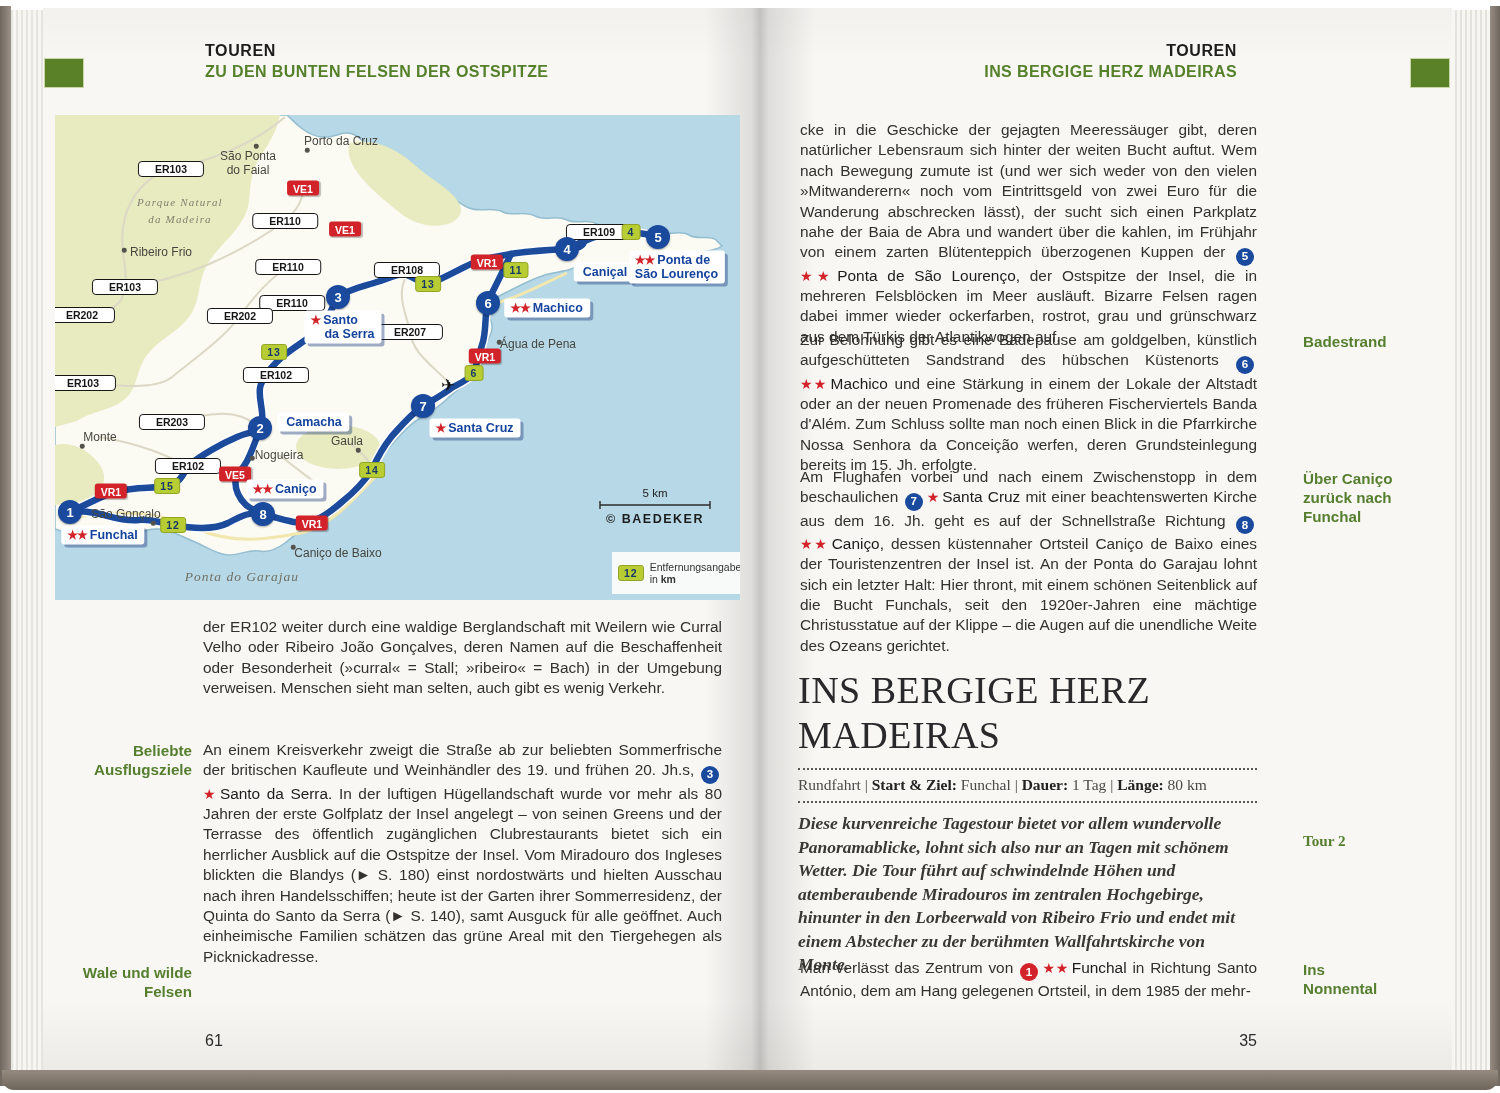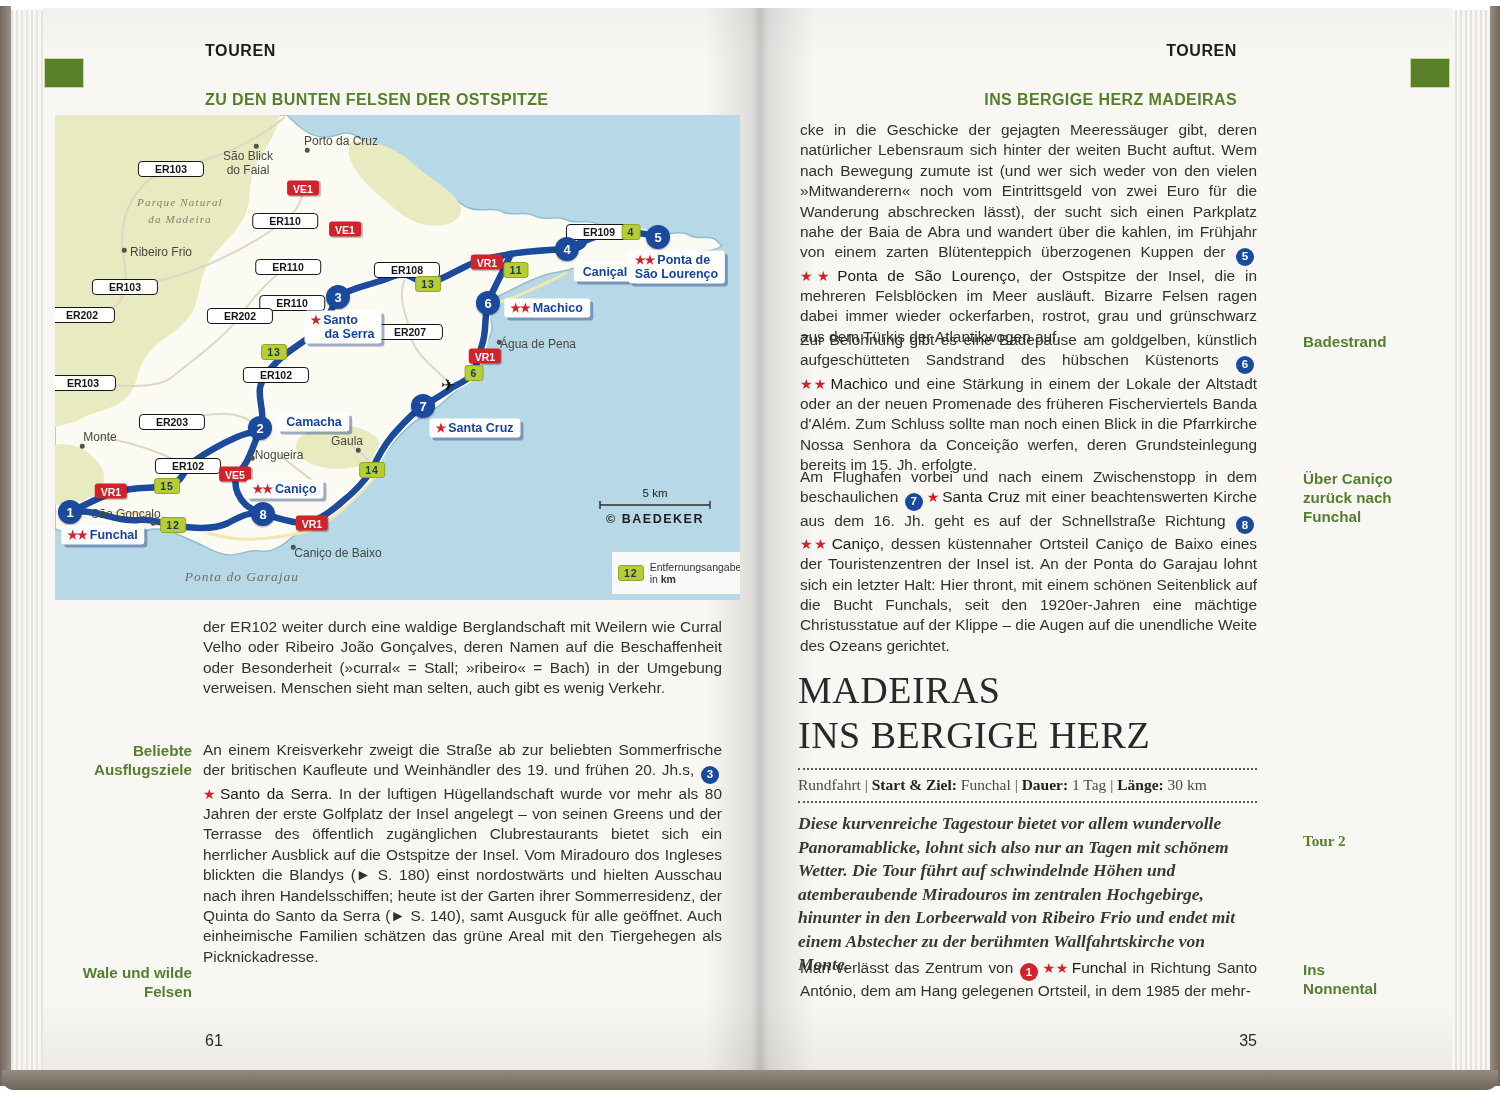--- a/index.html
+++ b/index.html
@@ -15,21 +15,21 @@
   .stack-right{position:absolute;right:10px;top:10px;width:38px;height:1068px;
       background:repeating-linear-gradient(90deg,#f7f6f3 0 3px,#e4e2dd 3px 5px);}
   .pages{position:absolute;left:43px;top:8px;right:48px;height:1066px;
       background:linear-gradient(180deg,#f2f1ee,#f8f7f4 5%,#f8f7f4 93%,#eceae6);}
   .gutter{position:absolute;left:705px;top:8px;width:110px;height:1066px;
       background:linear-gradient(90deg,rgba(0,0,0,0),rgba(0,0,0,.10) 42%,rgba(0,0,0,.20) 50%,rgba(0,0,0,.10) 58%,rgba(0,0,0,0));}
   .cover-bottom{position:absolute;left:2px;right:2px;top:1070px;height:20px;
       border-radius:0 0 12px 12px;background:linear-gradient(180deg,#958a7e,#6e655b);}
   
   .kicker{position:absolute;font-size:16px;font-weight:bold;letter-spacing:.6px;color:#1c1c1a;}
-  .chapter{position:absolute;font-size:16px;font-weight:600;letter-spacing:.4px;color:#55812a;margin-top:28px;}
+  .chapter{position:absolute;font-size:16px;font-weight:600;letter-spacing:.4px;color:#55812a;}
   .tabmark{position:absolute;width:38px;height:28px;background:#5a8128;border:1px solid #c9d6a8;}
   
   .para{position:absolute;font-size:15.4px;line-height:20.4px;text-align:justify;color:#33312e;}
   .mnote{position:absolute;font-size:15.2px;line-height:19px;font-weight:bold;color:#557f2e;}
   .mnote.right-align{text-align:right;}
   .pagenum{position:absolute;font-size:16px;color:#2b2b29;}
   .stopn{display:inline-flex;width:18px;height:18px;border-radius:50%;background:#1a4a9e;
       color:#fff;font-size:11.5px;font-weight:bold;align-items:center;justify-content:center;
       vertical-align:-3px;margin:0 3px 0 1px;}
   .stopn.red{background:#d2232a;}
@@ -224,21 +224,21 @@
       <div><span class="pstars"></span><span>Camacha</span></div>
     </div>
     <div class="mlab place" style="left:230px;top:374px;">
       <div><span class="pstars">★★</span><span>Caniço</span></div>
     </div>
     <div class="mlab place" style="left:48px;top:420px;">
       <div><span class="pstars">★★</span><span>Funchal</span></div>
     </div>
 
     <div class="mlab town" style="left:286px;top:26px;">Porto da Cruz</div>
-    <div class="mlab town" style="left:193px;top:41px;">São Blick</div>
+    <div class="mlab town" style="left:193px;top:41px;">São Ponta</div>
     <div class="mlab town" style="left:193px;top:55px;">do Faial</div>
     <div class="mlab town" style="left:106px;top:137px;">Ribeiro Frio</div>
     <div class="mlab town" style="left:45px;top:322px;">Monte</div>
     <div class="mlab town" style="left:292px;top:326px;">Gaula</div>
     <div class="mlab town" style="left:224px;top:340px;">Nogueira</div>
     <div class="mlab town" style="left:71px;top:399px;">São Gonçalo</div>
     <div class="mlab town" style="left:483px;top:229px;">Água de Pena</div>
     <div class="mlab town" style="left:283px;top:438px;">Caniço de Baixo</div>
     <div class="tdot" style="left:252px;top:35px;"></div>
     <div class="tdot" style="left:201px;top:31px;"></div>
@@ -286,35 +286,35 @@
   <div class="para" style="left:800px;top:330px;width:457px;">
     <span>Zur Belohnung gibt es eine Badepause am goldgelben, künstlich aufgeschütteten Sandstrand des hübschen Küstenorts </span><span class="stopn">6</span><span class="stars">★★</span><span class="bname">Machico</span><span> und eine Stärkung in einem der Lokale der Altstadt oder an der neuen Promenade des früheren Fischerviertels Banda d'Além. Zum Schluss sollte man noch einen Blick in die Pfarrkirche Nossa Senhora da Conceição werfen, deren Grundsteinlegung bereits im 15. Jh. erfolgte.</span>
   </div>
 
   <div class="mnote" style="left:1303px;top:469px;width:120px;">Über Caniço zurück nach Funchal</div>
   <div class="para" style="left:800px;top:467px;width:457px;">
     <span>Am Flughafen vorbei und nach einem Zwischenstopp in dem beschaulichen </span><span class="stopn">7</span><span class="stars">★</span><span class="bname">Santa Cruz</span><span> mit einer beachtenswerten Kirche aus dem 16. Jh. geht es auf der Schnellstraße Richtung </span><span class="stopn">8</span><span class="stars">★★</span><span class="bname">Caniço,</span><span> dessen küstennaher Ortsteil Caniço de Baixo eines der Touristenzentren der Insel ist. An der Ponta do Garajau lohnt sich ein letzter Halt: Hier thront, mit einem schönen Seitenblick auf die Bucht Funchals, seit den 1920er-Jahren eine mächtige Christusstatue auf der Klippe – die Augen auf die unendliche Weite des Ozeans gerichtet.</span>
   </div>
 
   <div class="bigtitle" style="left:798px;top:668px;width:460px;">
+    <div>INS BERGIGE HERZ</div>
     <div>MADEIRAS</div>
-    <div>INS BERGIGE HERZ</div>
   </div>
 
   <div class="meta" style="left:798px;top:768px;width:459px;">
     <span>Rundfahrt</span>
     <span>|</span>
     <b>Start &amp; Ziel:</b>
     <span>Funchal</span>
     <span>|</span>
     <b>Dauer:</b>
     <span>1 Tag</span>
     <span>|</span>
     <b>Länge:</b>
-    <span>30 km</span>
+    <span>80 km</span>
   </div>
 
   <div class="mnote serif" style="left:1303px;top:815px;width:120px;margin-top:16px;">Tour 2</div>
   <div class="intro" style="left:798px;top:812px;width:462px;">Diese kurvenreiche Tagestour bietet vor allem wundervolle Panoramablicke, lohnt sich also nur an Tagen mit schönem Wetter. Die Tour führt auf schwindelnde Höhen und atemberaubende Miradouros im zentralen Hochgebirge, hinunter in den Lorbeerwald von Ribeiro Frio und endet mit einem Abstecher zu der berühmten Wallfahrtskirche von Monte.</div>
 
   <div class="mnote" style="left:1303px;top:960px;width:90px;">Ins Nonnental</div>
   <div class="para" style="left:800px;top:958px;width:457px;">
     <span>Man verlässt das Zentrum von </span><span class="stopn red">1</span><span class="stars">★★</span><span class="bname">Funchal</span><span> in Richtung Santo António, dem am Hang gelegenen Ortsteil, in dem 1985 der mehr-</span>
   </div>
 

